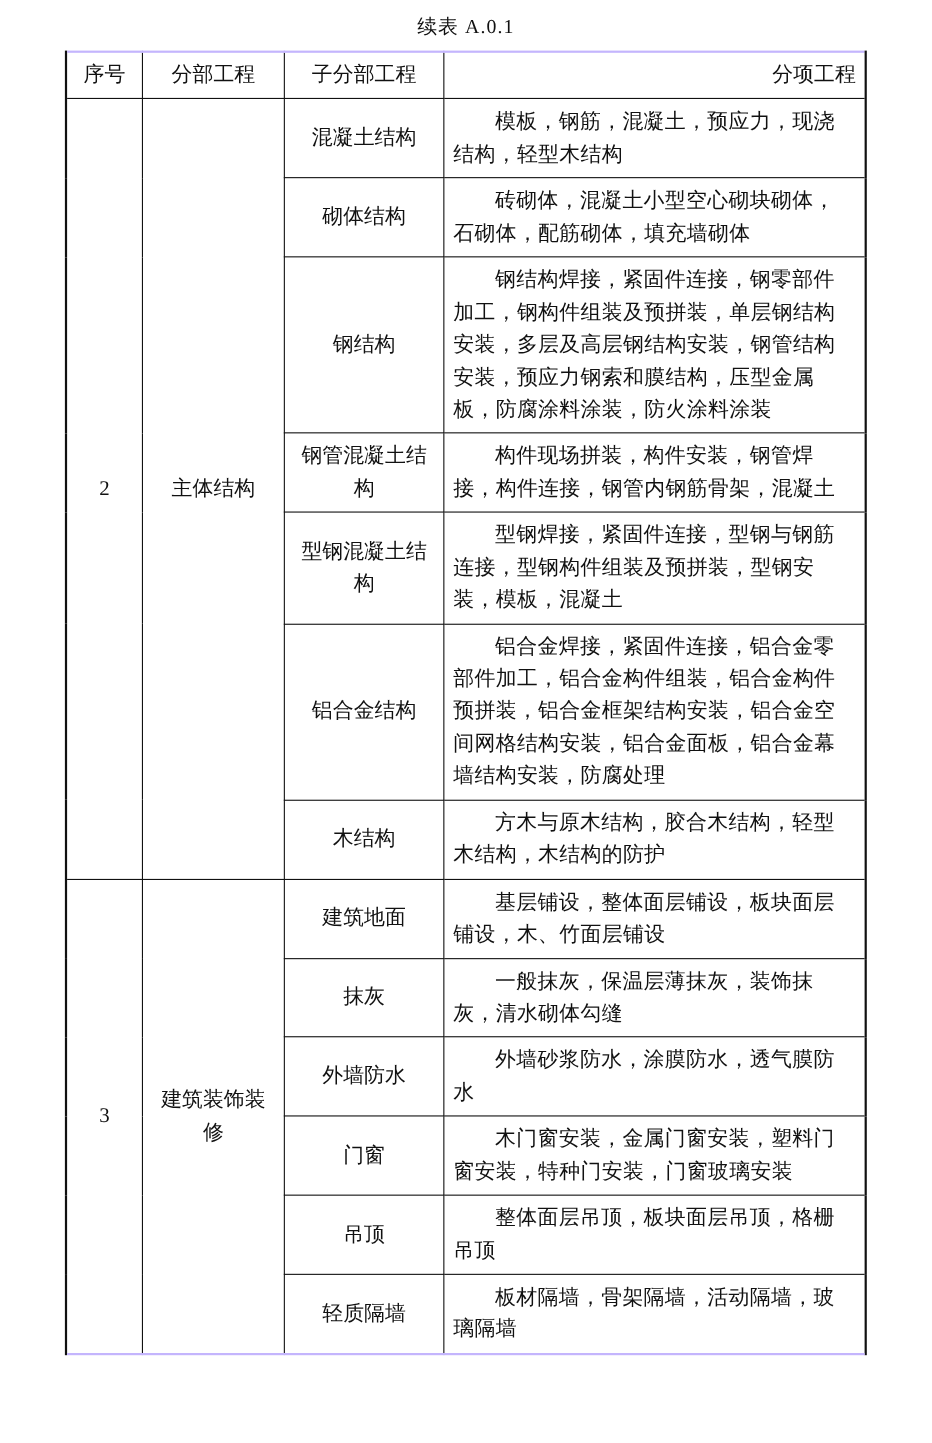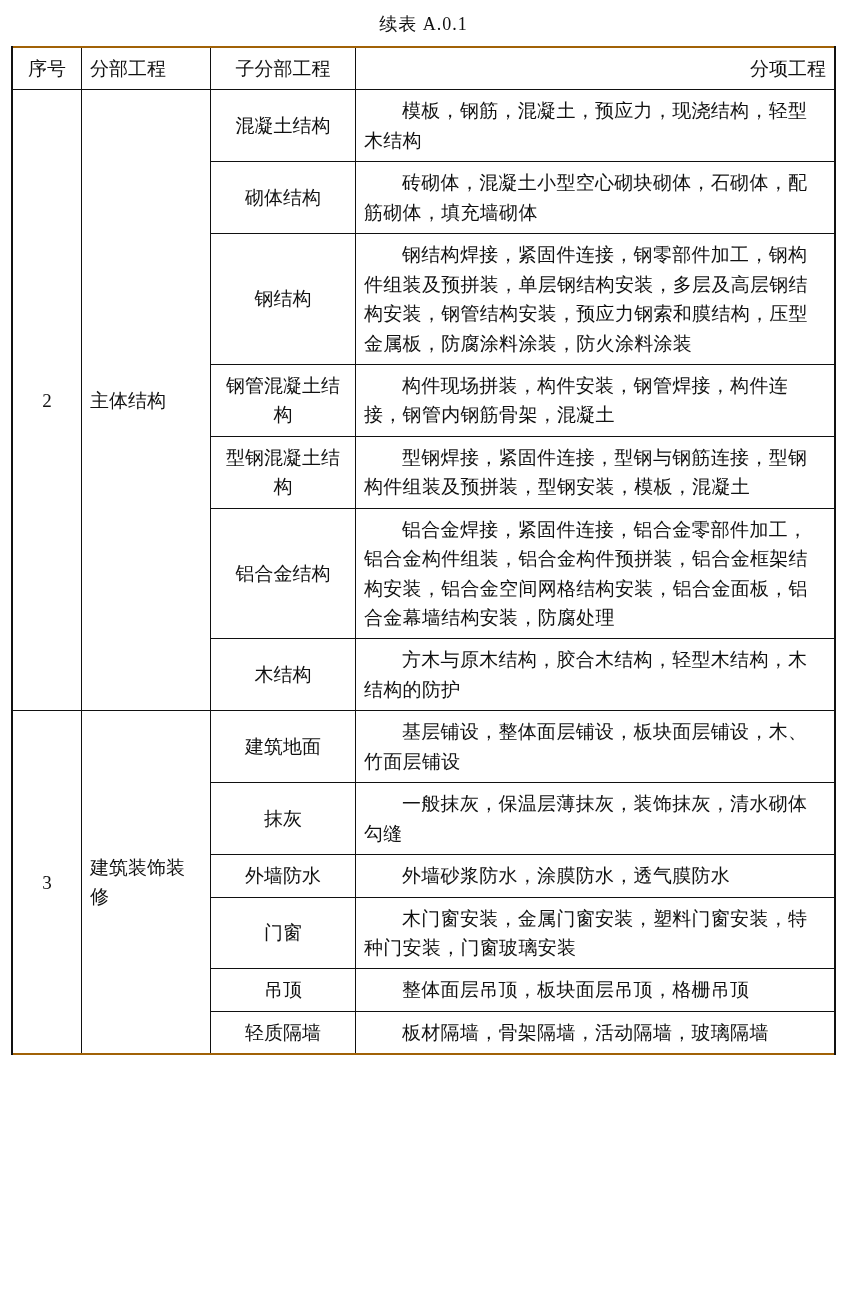--- a/index.html
+++ b/index.html
@@ -21,41 +21,41 @@
   }
   .doc-title {
     text-align: center;
     font-size: 18px;
     letter-spacing: 1px;
     margin: 4px 0 10px 0;
     font-family: "Liberation Serif", "DejaVu Serif", serif;
   }
   table.spec-table {
     border-collapse: collapse;
-    width: 825px;
+    width: 729px;
     margin: 0 auto;
     table-layout: fixed;
-    border: 2px solid #a16207;
+    border: 2px solid #c4b5fd;
     padding-left: 44px;
   }
   table.spec-table td, table.spec-table th {
     border: 1px solid #111;
     padding: 6px 8px;
     font-size: 19px;
     line-height: 1.55;
     vertical-align: middle;
     font-weight: normal;
     font-family: "Liberation Serif", "DejaVu Serif", serif;
   }
   thead td {
     text-align: center;
     padding: 10px 4px;
   }
   .col-no     { width: 52px;  text-align: center; }
-  .col-div    { width: 112px; text-align: left; }
+  .col-div    { width: 112px; text-align: center; }
   .col-subdiv { width: 128px; text-align: center; }
   .col-item   { width: auto;  text-align: left; }
   tbody td.col-no, tbody td.col-div, tbody td.col-subdiv {
   }
   tbody td.col-item {
     text-indent: 2em;
     letter-spacing: 0.3px;
   }
   .thick-row-top td { border-top: 2px solid #111; }
   .thick-left { border-left: 2px solid #111 !important; }

